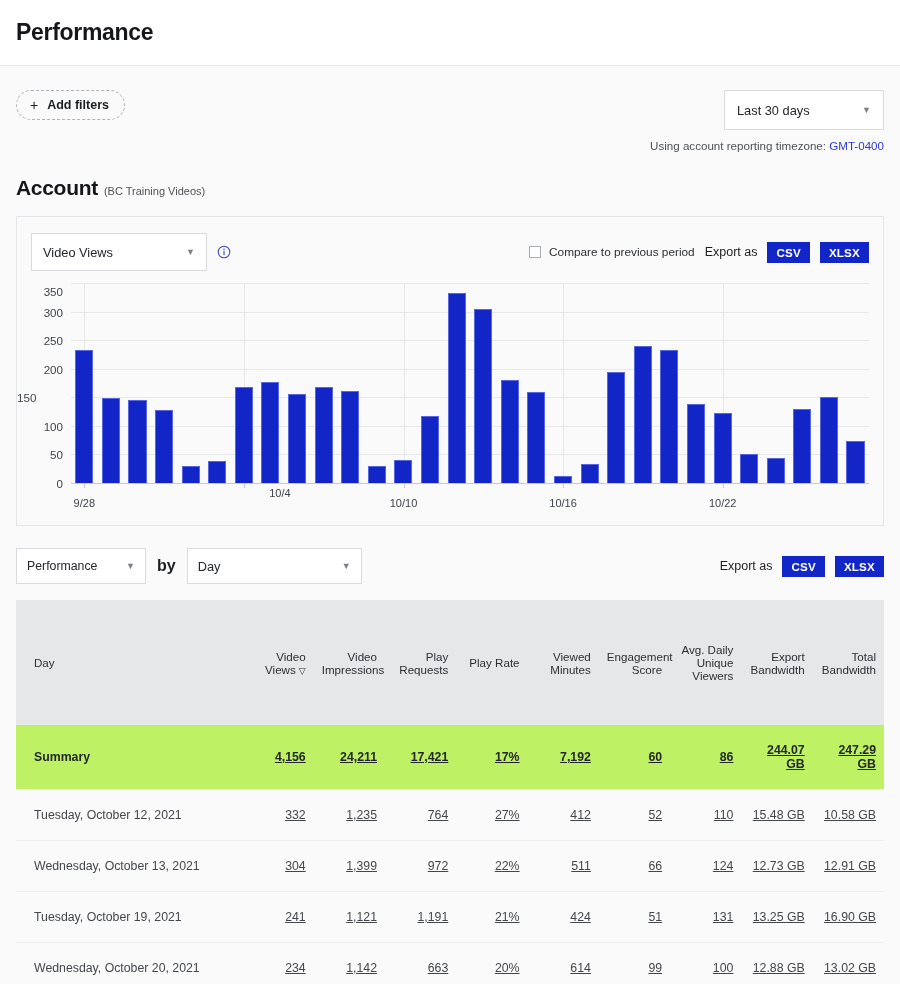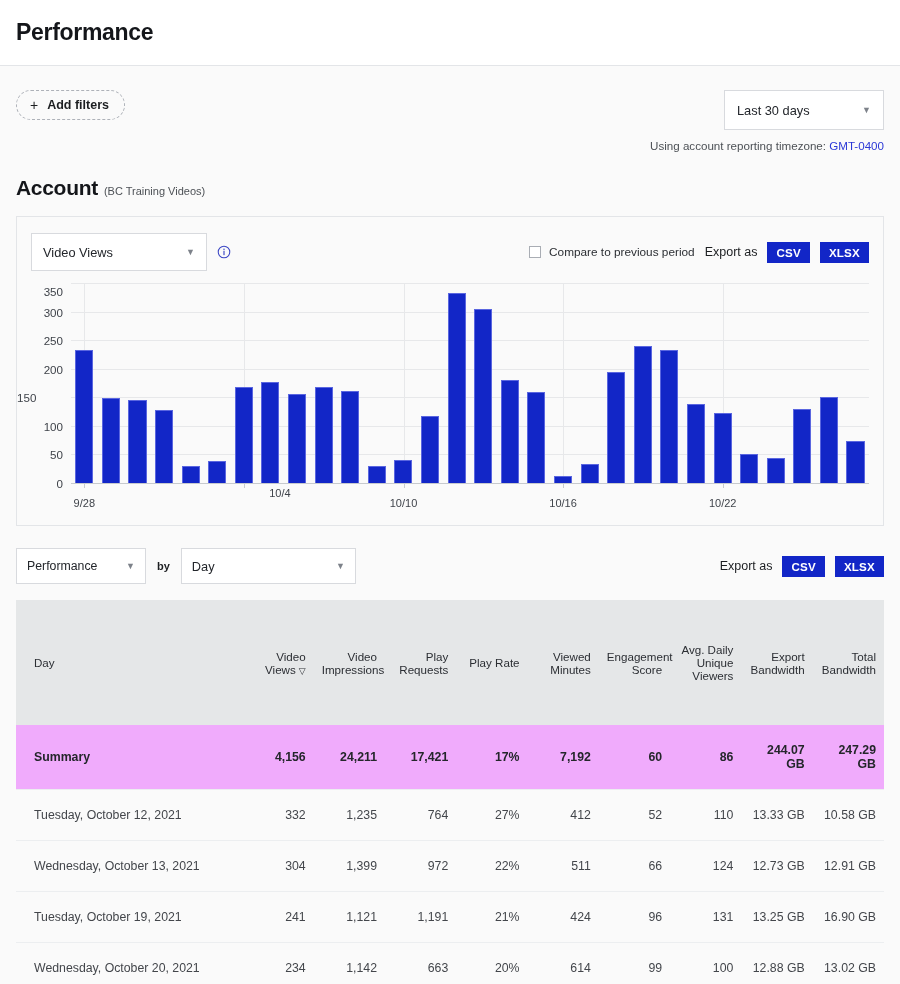--- a/index.html
+++ b/index.html
@@ -104,21 +104,21 @@
   
   .table-controls {
     margin: 22px 16px 0 16px; display: flex; align-items: center; justify-content: space-between;
   }
   .tc-left { display: flex; align-items: center; gap: 11px; }
   .perf-select {
     width: 130px; height: 36px; background: #fff; border: 1px solid #d8dade;
     display: flex; align-items: center; justify-content: space-between;
     padding: 0 10px; font-size: 12.3px; color: #23262b; cursor: pointer;
   }
-  .by-word { font-size: 11px; font-weight: 700; color: #1c1e21; }
+  .by-word { font-size: 16px; font-weight: 700; color: #1c1e21; }
   .day-select {
     width: 175px; height: 36px; background: #fff; border: 1px solid #d8dade;
     display: flex; align-items: center; justify-content: space-between;
     padding: 0 10px; font-size: 12.8px; color: #23262b; cursor: pointer;
   }
   .tc-right { display: flex; align-items: center; gap: 10px; }
 
   
   .tablewrap { margin: 16px 16px 0 16px; }
   table { width: 868px; border-collapse: collapse; table-layout: fixed; }
@@ -127,22 +127,22 @@
     vertical-align: middle; padding: 14px 8px; height: 125px;
   }
   thead th.day-col { text-align: left; padding-left: 18px; }
   thead th.num { text-align: right; }
   .sort-caret { font-size: 9px; margin-left: 3px; }
   tbody td {
     font-size: 12.3px; color: #43464b; padding: 18px 8px;
     border-bottom: 1px solid #eceef0; vertical-align: middle;
   }
   tbody td.day-col { text-align: left; padding-left: 18px; }
-  tbody td.num { text-align: right; }
-  tbody tr.summary td { background: #f0abfc; font-weight: 700; color: #24262b; }
+  tbody td.num { text-align: right; text-decoration: underline; }
+  tbody tr.summary td { background: #bef264; font-weight: 700; color: #24262b; }
   tbody tr.summary td.day-col { font-weight: 700; }
 </style>
 </head>
 <body>
 
 <div class="page">
 
   <div class="topbar">
     <div class="app-title">Performance</div>
   </div>
@@ -392,21 +392,21 @@
             </tr>
             <tr>
               <td class="day-col">Tuesday, October 12, 2021</td>
               <td class="num">332</td>
               <td class="num">1,235</td>
               <td class="num">764</td>
               <td class="num">27%</td>
               <td class="num">412</td>
               <td class="num">52</td>
               <td class="num">110</td>
-              <td class="num">13.33 GB</td>
+              <td class="num">15.48 GB</td>
               <td class="num">10.58 GB</td>
             </tr>
             <tr>
               <td class="day-col">Wednesday, October 13, 2021</td>
               <td class="num">304</td>
               <td class="num">1,399</td>
               <td class="num">972</td>
               <td class="num">22%</td>
               <td class="num">511</td>
               <td class="num">66</td>
@@ -414,21 +414,21 @@
               <td class="num">12.73 GB</td>
               <td class="num">12.91 GB</td>
             </tr>
             <tr>
               <td class="day-col">Tuesday, October 19, 2021</td>
               <td class="num">241</td>
               <td class="num">1,121</td>
               <td class="num">1,191</td>
               <td class="num">21%</td>
               <td class="num">424</td>
-              <td class="num">96</td>
+              <td class="num">51</td>
               <td class="num">131</td>
               <td class="num">13.25 GB</td>
               <td class="num">16.90 GB</td>
             </tr>
             <tr>
               <td class="day-col">Wednesday, October 20, 2021</td>
               <td class="num">234</td>
               <td class="num">1,142</td>
               <td class="num">663</td>
               <td class="num">20%</td>

